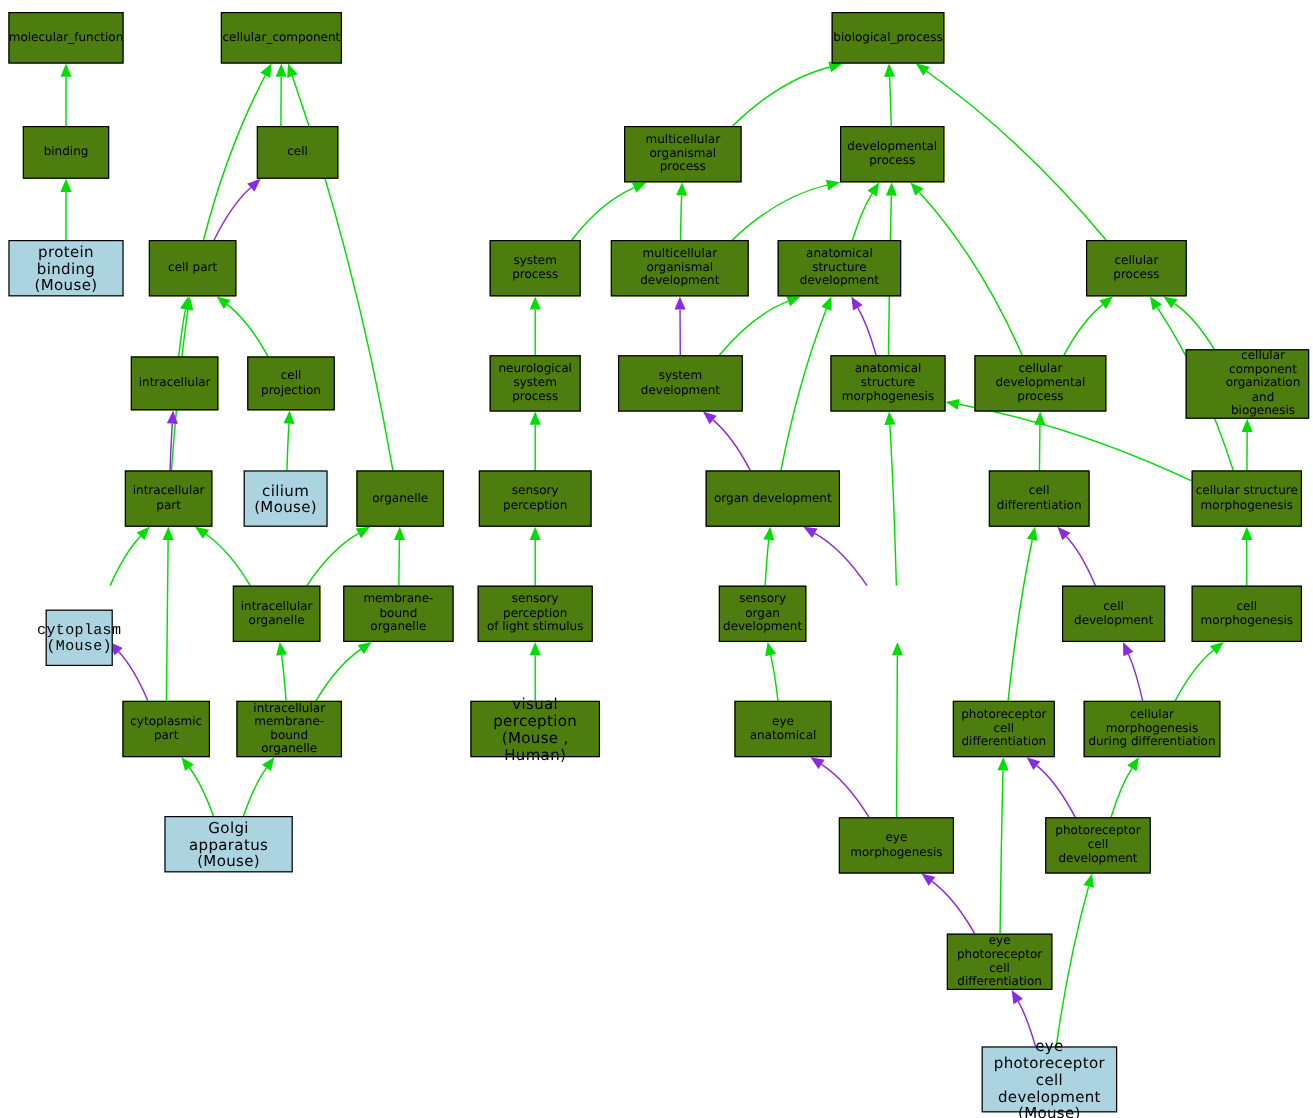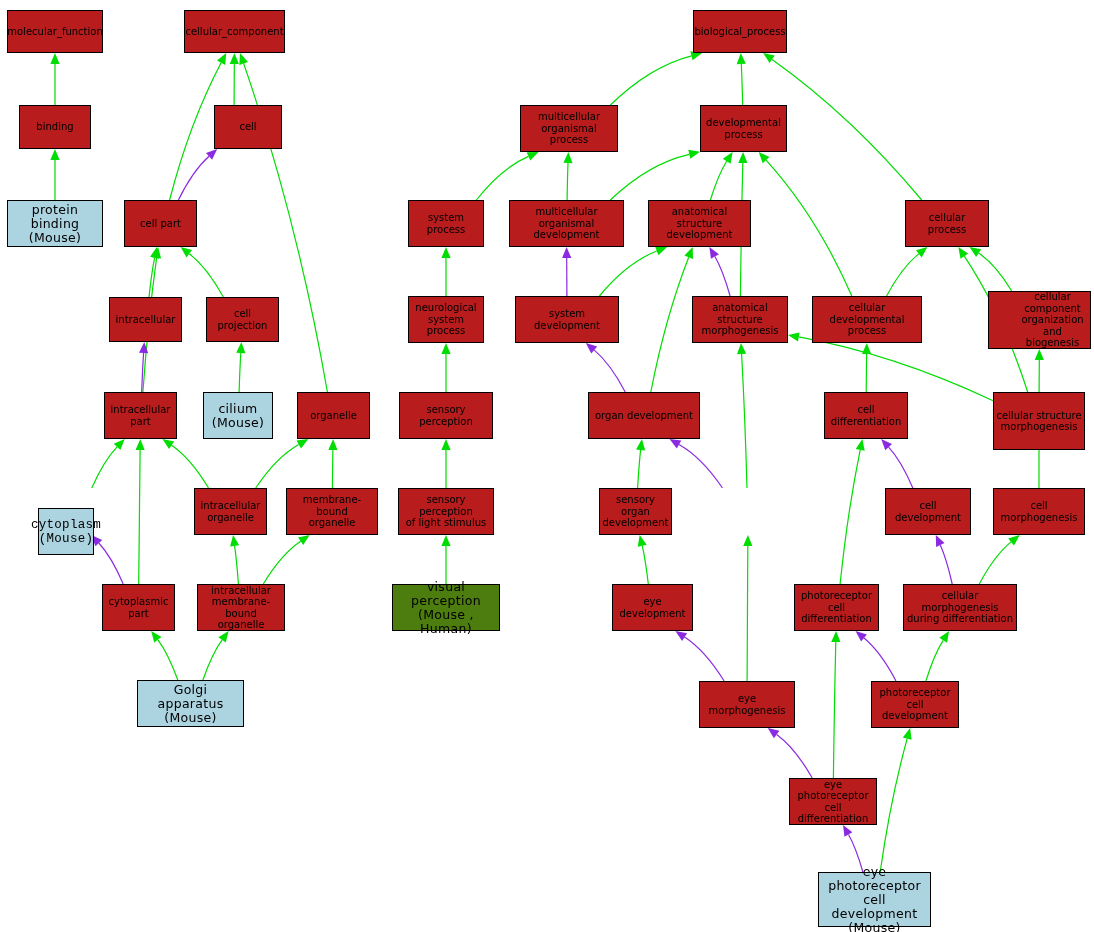--- a/index.html
+++ b/index.html
@@ -3,21 +3,21 @@
 <meta charset="utf-8">
 <style>
   html,body{margin:0;padding:0;background:#ffffff;}
   body{font-family:"DejaVu Sans","Liberation Sans",sans-serif;}
   #graph{position:relative;width:1094px;height:932px;background:#ffffff;overflow:hidden;}
   #edges{position:absolute;left:0;top:0;width:1094px;height:932px;pointer-events:none;}
   .node{
     position:absolute;
     box-sizing:border-box;
     border:1px solid #000000;
-    background:#b91c1c;
+    background:#4d7c0f;
     display:flex;
     align-items:center;
     justify-content:center;
     text-align:center;
     color:#000000;
     font-size:10px;
     line-height:11.5px;
     letter-spacing:0px;
     white-space:pre-line;
     padding:0 2px;
@@ -323,31 +323,31 @@
     <div class="node" style="left: 692px; top: 296px; width: 96px; height: 47px;">anatomical structure
 morphogenesis</div>
     <div class="node" style="left: 812px; top: 296px; width: 110px; height: 47px;">cellular developmental
 process</div>
     <div class="node" style="left: 988px; top: 291px; width: 103px; height: 58px; padding-left: 28px;">cellular component
 organization
 and biogenesis</div>
     <div class="node" style="left: 399px; top: 392px; width: 94px; height: 47px;">sensory perception</div>
     <div class="node" style="left: 588px; top: 392px; width: 112px; height: 47px;">organ development</div>
     <div class="node" style="left: 824px; top: 392px; width: 84px; height: 47px;">cell differentiation</div>
-    <div class="node" style="left: 993px; top: 392px; width: 92px; height: 58px;">cellular structure
+    <div class="node" style="left: 993px; top: 392px; width: 92px; height: 47px;">cellular structure
 morphogenesis</div>
     <div class="node" style="left: 398px; top: 488px; width: 96px; height: 47px;">sensory perception
 of light stimulus</div>
     <div class="node" style="left: 599px; top: 488px; width: 73px; height: 47px;">sensory organ
 development</div>
     <div class="node" style="left: 885px; top: 488px; width: 86px; height: 47px;">cell development</div>
     <div class="node" style="left: 993px; top: 488px; width: 92px; height: 47px;">cell morphogenesis</div>
     <div class="node ann2" style="left: 392px; top: 584px; width: 108px; height: 47px;">visual perception
 (Mouse , Human)</div>
-    <div class="node" style="left: 612px; top: 584px; width: 81px; height: 47px;">eye development</div>
+    <div class="node" style="left: 612px; top: 584px; width: 81px; height: 47px;">eye anatomical</div>
     <div class="node" style="left: 794px; top: 584px; width: 85px; height: 47px;">photoreceptor
 cell differentiation</div>
     <div class="node" style="left: 903px; top: 584px; width: 114px; height: 47px;">cellular morphogenesis
 during differentiation</div>
     <div class="node" style="left: 699px; top: 681px; width: 96px; height: 47px;">eye morphogenesis</div>
     <div class="node" style="left: 871px; top: 681px; width: 88px; height: 47px;">photoreceptor
 cell development</div>
     <div class="node" style="left: 789px; top: 778px; width: 88px; height: 47px;">eye photoreceptor
 cell differentiation</div>
     <div class="node ann" style="left: 818px; top: 872px; width: 113px; height: 55px;">eye photoreceptor

